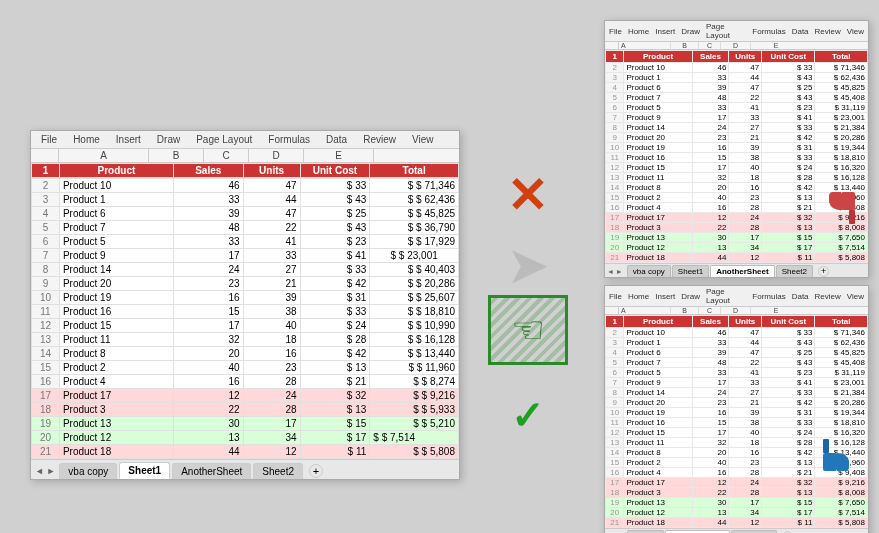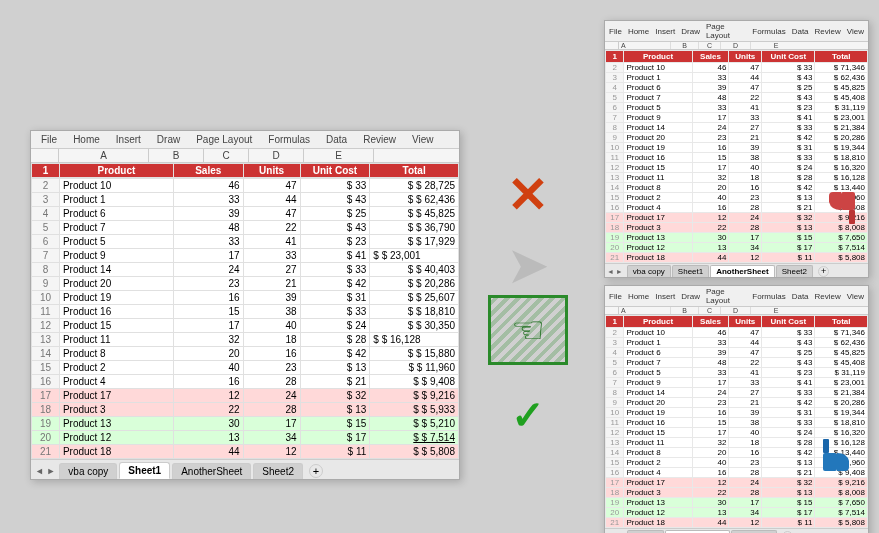--- a/index.html
+++ b/index.html
@@ -360,21 +360,21 @@
 
   <div id="main-rows-container">
       <table class="sheet-table" style="border-collapse: collapse; width: 100%;">
         <tbody>
           <tr>
       <td class="rn">2</td>
       <td class="col-a">Product 10</td>
       <td class="col-b" style="text-align:right;">46</td>
       <td class="col-c" style="text-align:right;">47</td>
       <td class="col-d" style="text-align:right;">$ 33</td>
-      <td class="col-e" style="text-align:right;">$ $ 28,725</td>
+      <td class="col-e" style="text-align:right;">$ $ 71,346</td>
     </tr>
           <tr>
       <td class="rn">3</td>
       <td class="col-a">Product 1</td>
       <td class="col-b" style="text-align:right;">33</td>
       <td class="col-c" style="text-align:right;">44</td>
       <td class="col-d" style="text-align:right;">$ 43</td>
       <td class="col-e" style="text-align:right;">$ $ 62,436</td>
     </tr>
           <tr>
@@ -400,21 +400,21 @@
       <td class="col-c" style="text-align:right;">41</td>
       <td class="col-d" style="text-align:right;">$ 23</td>
       <td class="col-e" style="text-align:right;">$ $ 17,929</td>
     </tr>
           <tr>
       <td class="rn">7</td>
       <td class="col-a">Product 9</td>
       <td class="col-b" style="text-align:right;">17</td>
       <td class="col-c" style="text-align:right;">33</td>
       <td class="col-d" style="text-align:right;">$ 41</td>
-      <td class="col-e" style="text-align:left;">$ $ 23,001</td>
+      <td class="col-e" style="text-align:center;">$ $ 23,001</td>
     </tr>
           <tr>
       <td class="rn">8</td>
       <td class="col-a">Product 14</td>
       <td class="col-b" style="text-align:right;">24</td>
       <td class="col-c" style="text-align:right;">27</td>
       <td class="col-d" style="text-align:right;">$ 33</td>
       <td class="col-e" style="text-align:right;">$ $ 40,403</td>
     </tr>
           <tr>
@@ -440,53 +440,53 @@
       <td class="col-c" style="text-align:right;">38</td>
       <td class="col-d" style="text-align:right;">$ 33</td>
       <td class="col-e" style="text-align:right;">$ $ 18,810</td>
     </tr>
           <tr>
       <td class="rn">12</td>
       <td class="col-a">Product 15</td>
       <td class="col-b" style="text-align:right;">17</td>
       <td class="col-c" style="text-align:right;">40</td>
       <td class="col-d" style="text-align:right;">$ 24</td>
-      <td class="col-e" style="text-align:right;">$ $ 30,350</td>
+      <td class="col-e" style="text-align:right;">$ $ 10,990</td>
     </tr>
           <tr>
       <td class="rn">13</td>
       <td class="col-a">Product 11</td>
       <td class="col-b" style="text-align:right;">32</td>
       <td class="col-c" style="text-align:right;">18</td>
       <td class="col-d" style="text-align:right;">$ 28</td>
-      <td class="col-e" style="text-align:left;">$ $ 16,128</td>
+      <td class="col-e" style="text-align:right;">$ $ 16,128</td>
     </tr>
           <tr>
       <td class="rn">14</td>
       <td class="col-a">Product 8</td>
       <td class="col-b" style="text-align:right;">20</td>
       <td class="col-c" style="text-align:right;">16</td>
       <td class="col-d" style="text-align:right;">$ 42</td>
-      <td class="col-e" style="text-align:right;">$ $ 15,880</td>
+      <td class="col-e" style="text-align:right;">$ $ 13,440</td>
     </tr>
           <tr>
       <td class="rn">15</td>
       <td class="col-a">Product 2</td>
       <td class="col-b" style="text-align:right;">40</td>
       <td class="col-c" style="text-align:right;">23</td>
       <td class="col-d" style="text-align:right;">$ 13</td>
       <td class="col-e" style="text-align:right;">$ $ 11,960</td>
     </tr>
           <tr>
       <td class="rn">16</td>
       <td class="col-a">Product 4</td>
       <td class="col-b" style="text-align:right;">16</td>
       <td class="col-c" style="text-align:right;">28</td>
       <td class="col-d" style="text-align:right;">$ 21</td>
-      <td class="col-e" style="text-align:right;">$ $ 9,408</td>
+      <td class="col-e" style="text-align:right;">$ $ 8,274</td>
     </tr>
           <tr class="red-row">
       <td class="rn">17</td>
       <td class="col-a">Product 17</td>
       <td class="col-b" style="text-align:right;">12</td>
       <td class="col-c" style="text-align:right;">24</td>
       <td class="col-d" style="text-align:right;">$ 32</td>
       <td class="col-e" style="text-align:right;">$ $ 9,216</td>
     </tr>
           <tr class="red-row">
@@ -504,21 +504,21 @@
       <td class="col-c" style="text-align:right;">17</td>
       <td class="col-d" style="text-align:right;">$ 15</td>
       <td class="col-e" style="text-align:right;">$ $ 5,210</td>
     </tr>
           <tr class="green-row">
       <td class="rn">20</td>
       <td class="col-a">Product 12</td>
       <td class="col-b" style="text-align:right;">13</td>
       <td class="col-c" style="text-align:right;">34</td>
       <td class="col-d" style="text-align:right;">$ 17</td>
-      <td class="col-e" style="text-align:right;text-decoration:underline;">$ $ 7,514</td>
+      <td class="col-e" style="text-align:left;">$ $ 7,514</td>
     </tr>
           <tr class="red-row">
       <td class="rn">21</td>
       <td class="col-a">Product 18</td>
       <td class="col-b" style="text-align:right;">44</td>
       <td class="col-c" style="text-align:right;">12</td>
       <td class="col-d" style="text-align:right;">$ 11</td>
       <td class="col-e" style="text-align:right;">$ $ 5,808</td>
     </tr>
         </tbody>

